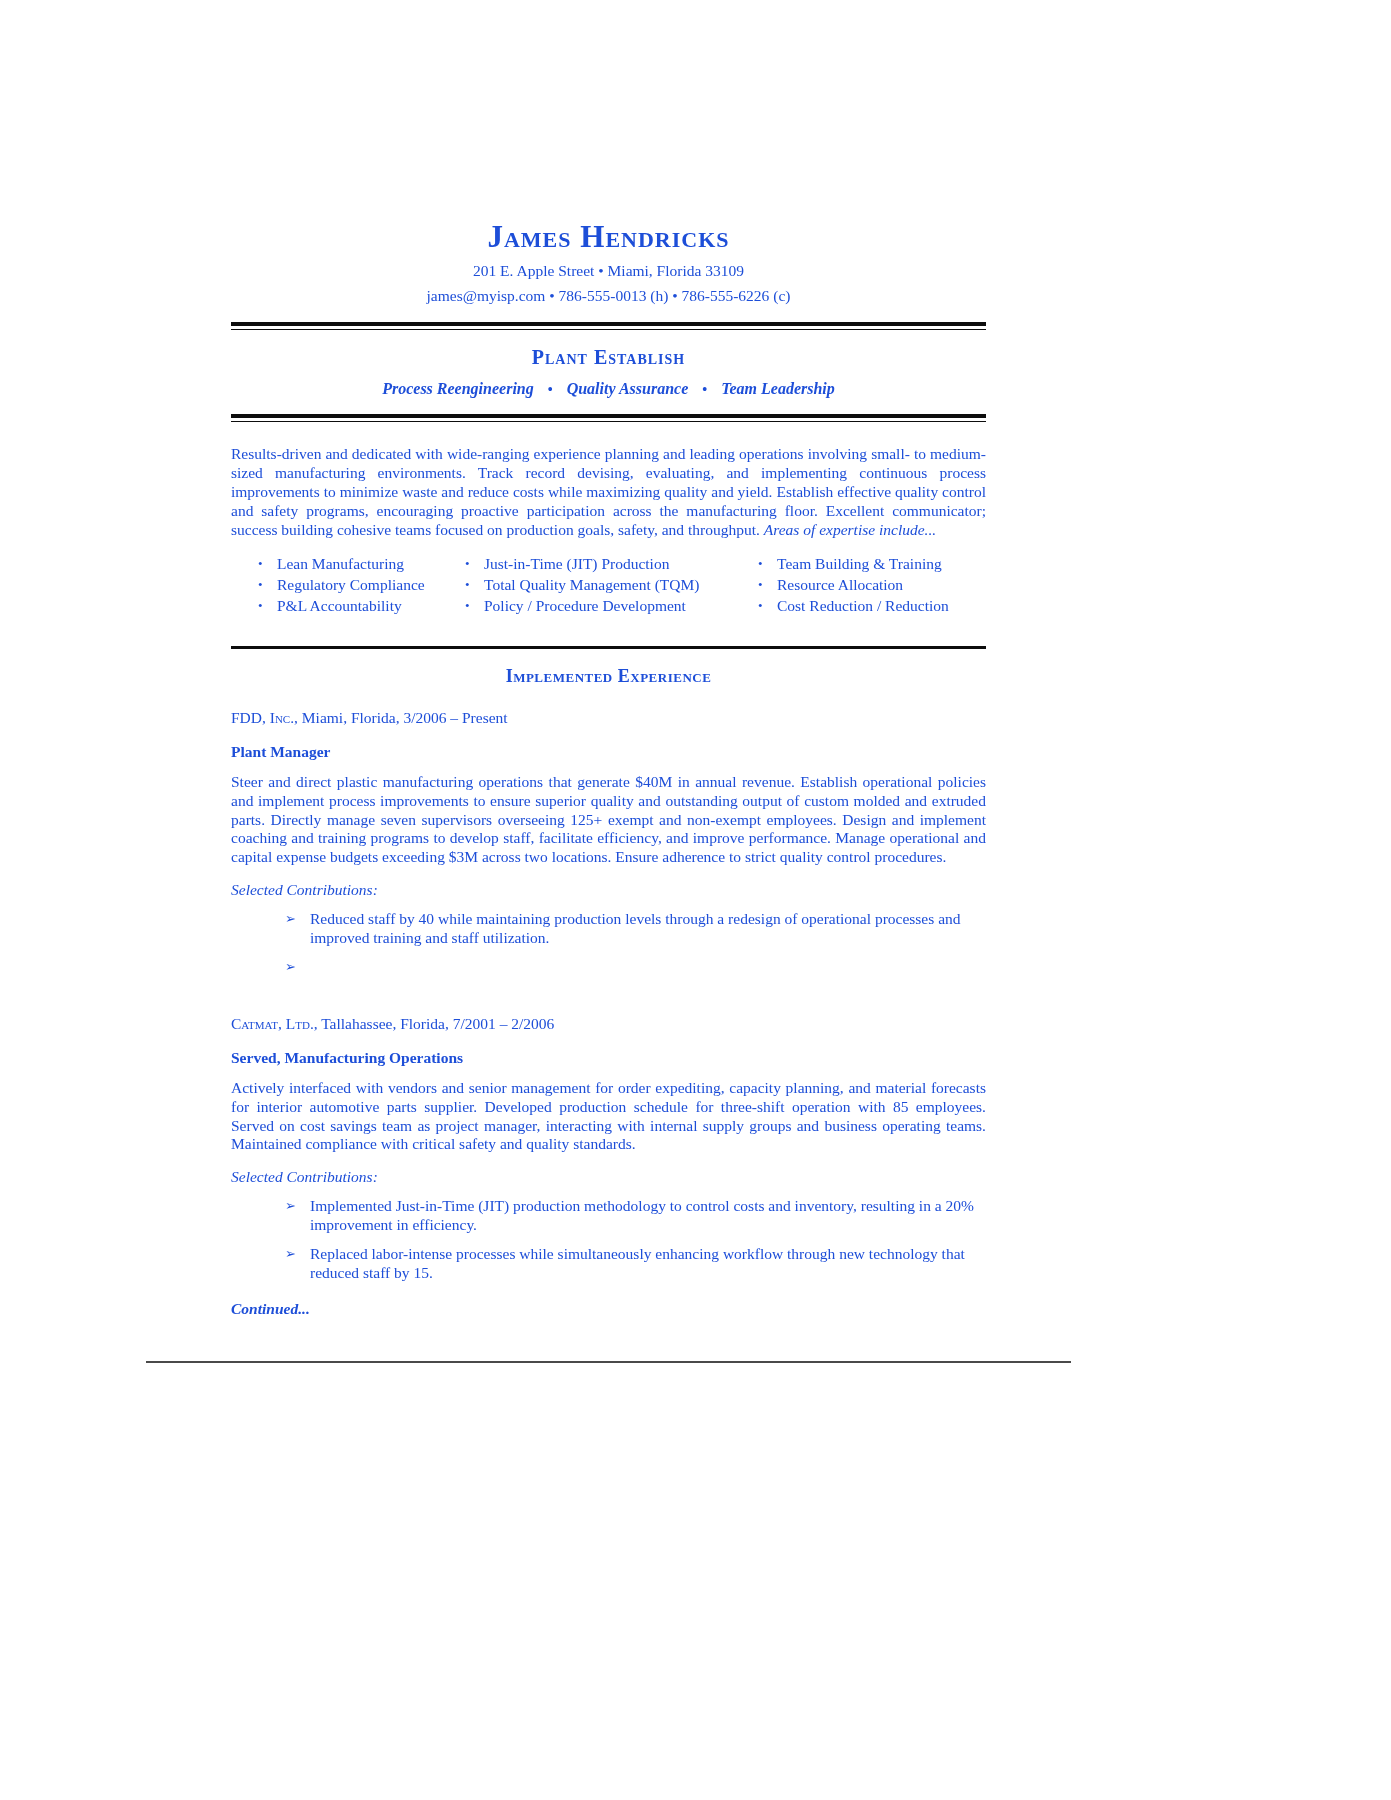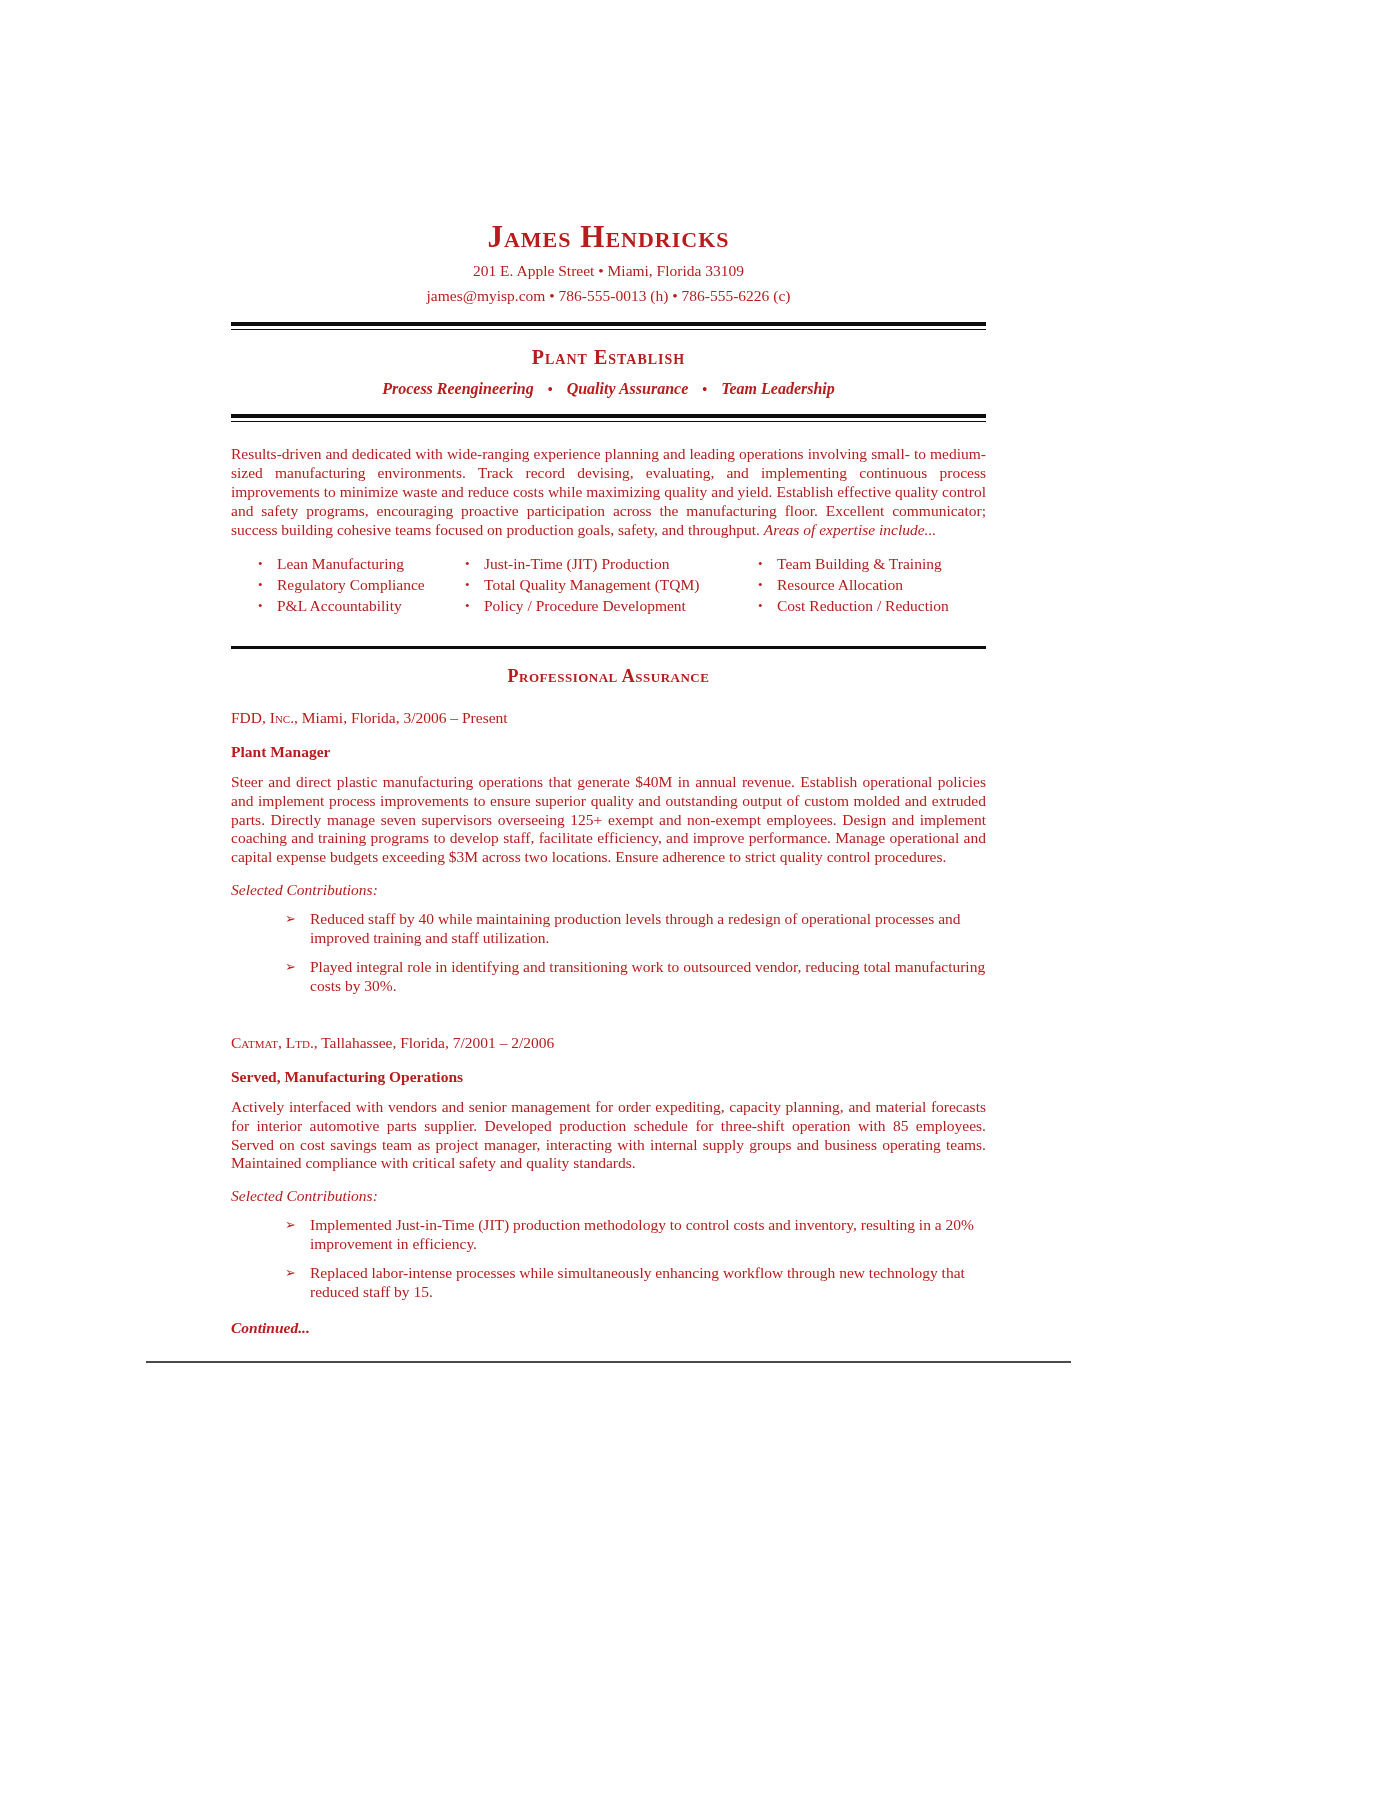--- a/index.html
+++ b/index.html
@@ -3,21 +3,21 @@
 <meta charset="utf-8">
 <style>
   * { margin: 0; padding: 0; box-sizing: border-box; }
   html, body { background: #ffffff; }
   .page {
     position: relative;
     width: 1391px;
     height: 1800px;
     background: #ffffff;
     font-family: "Liberation Serif", serif;
-    color: #b91c1c;
+    color: #1d4ed8;
     overflow: hidden;
   }
   .content {
     position: absolute;
     left: 231px;
     top: 0;
     width: 755px;
   }
   
   .header { margin-top: 218px; text-align: center; }
@@ -189,36 +189,35 @@
         </div>
         <div class="exp-item">
           <span class="bullet">•</span>
           <span>Cost Reduction / Reduction</span>
         </div>
       </div>
     </div>
 
     <div class="thick-rule"></div>
 
-    <div class="exp-heading">Professional Assurance</div>
+    <div class="exp-heading">Implemented Experience</div>
 
     <div class="job">
       <div class="job-company-line">
         <span class="company">FDD, Inc.</span><span>, Miami, Florida, 3/2006 – Present</span>
       </div>
       <div class="job-title">Plant Manager</div>
       <p class="job-desc">Steer and direct plastic manufacturing operations that generate $40M in annual revenue. Establish operational policies and implement process improvements to ensure superior quality and outstanding output of custom molded and extruded parts. Directly manage seven supervisors overseeing 125+ exempt and non-exempt employees. Design and implement coaching and training programs to develop staff, facilitate efficiency, and improve performance. Manage operational and capital expense budgets exceeding $3M across two locations. Ensure adherence to strict quality control procedures.</p>
       <div class="contrib-label">Selected Contributions:</div>
       <div class="contrib-item">
         <span class="arrow">➢</span>
         <span>Reduced staff by 40 while maintaining production levels through a redesign of operational processes and improved training and staff utilization.</span>
       </div>
       <div class="contrib-item">
         <span class="arrow">➢</span>
-        <span>Played integral role in identifying and transitioning work to outsourced vendor, reducing total manufacturing costs by 30%.</span>
       </div>
     </div>
 
     <div class="job job-2">
       <div class="job-company-line">
         <span class="company">Catmat, Ltd.</span><span>, Tallahassee, Florida, 7/2001 – 2/2006</span>
       </div>
       <div class="job-title">Served, Manufacturing Operations</div>
       <p class="job-desc">Actively interfaced with vendors and senior management for order expediting, capacity planning, and material forecasts for interior automotive parts supplier. Developed production schedule for three-shift operation with 85 employees. Served on cost savings team as project manager, interacting with internal supply groups and business operating teams. Maintained compliance with critical safety and quality standards.</p>
       <div class="contrib-label">Selected Contributions:</div>

